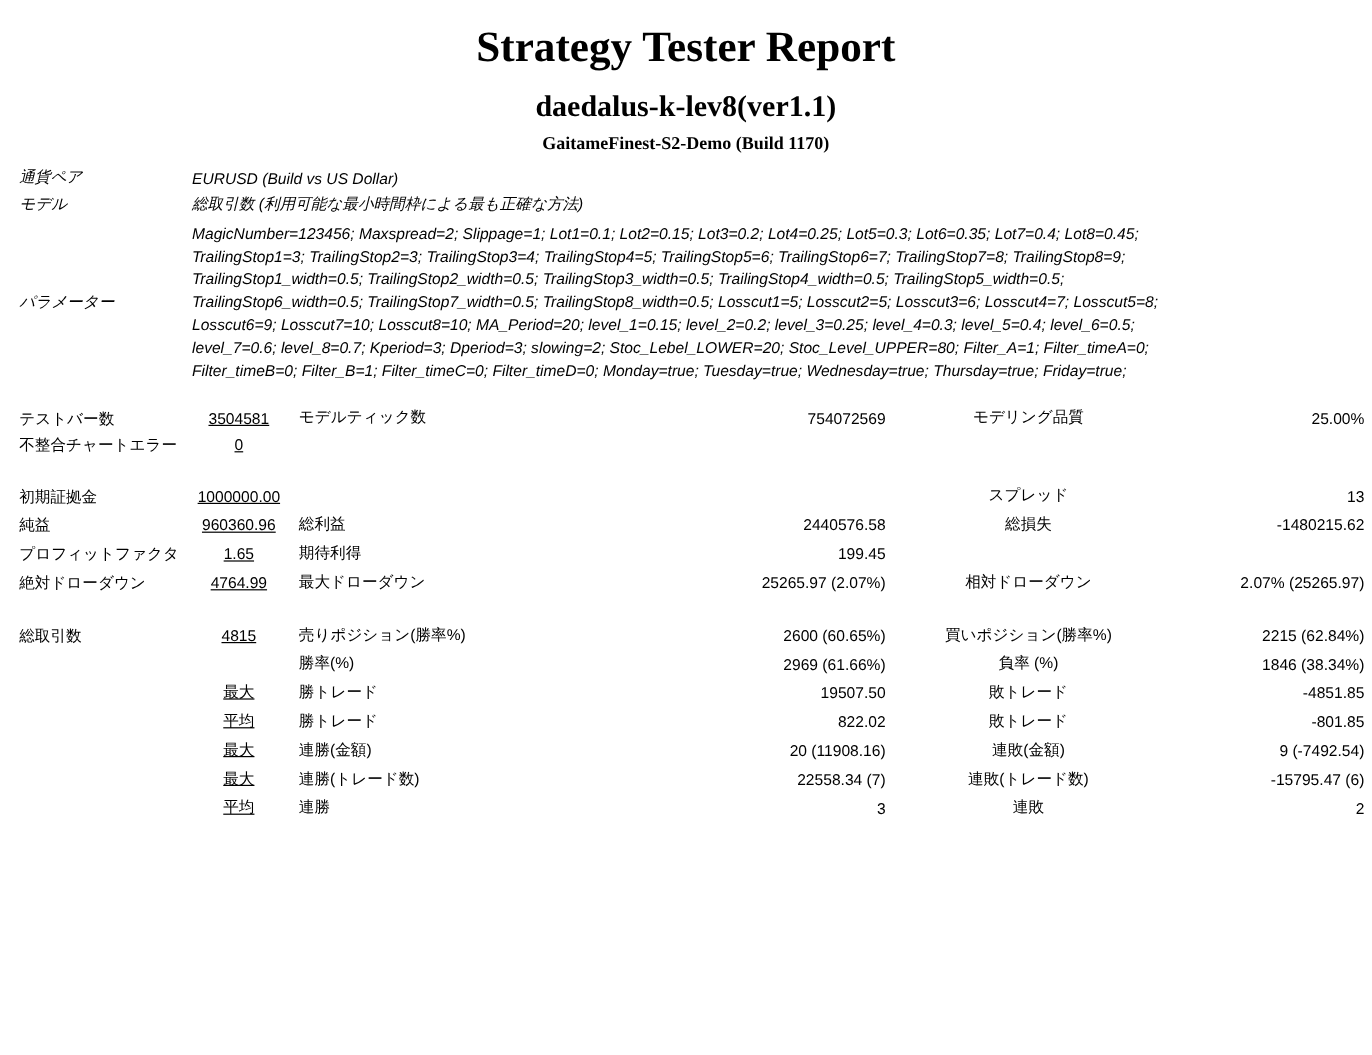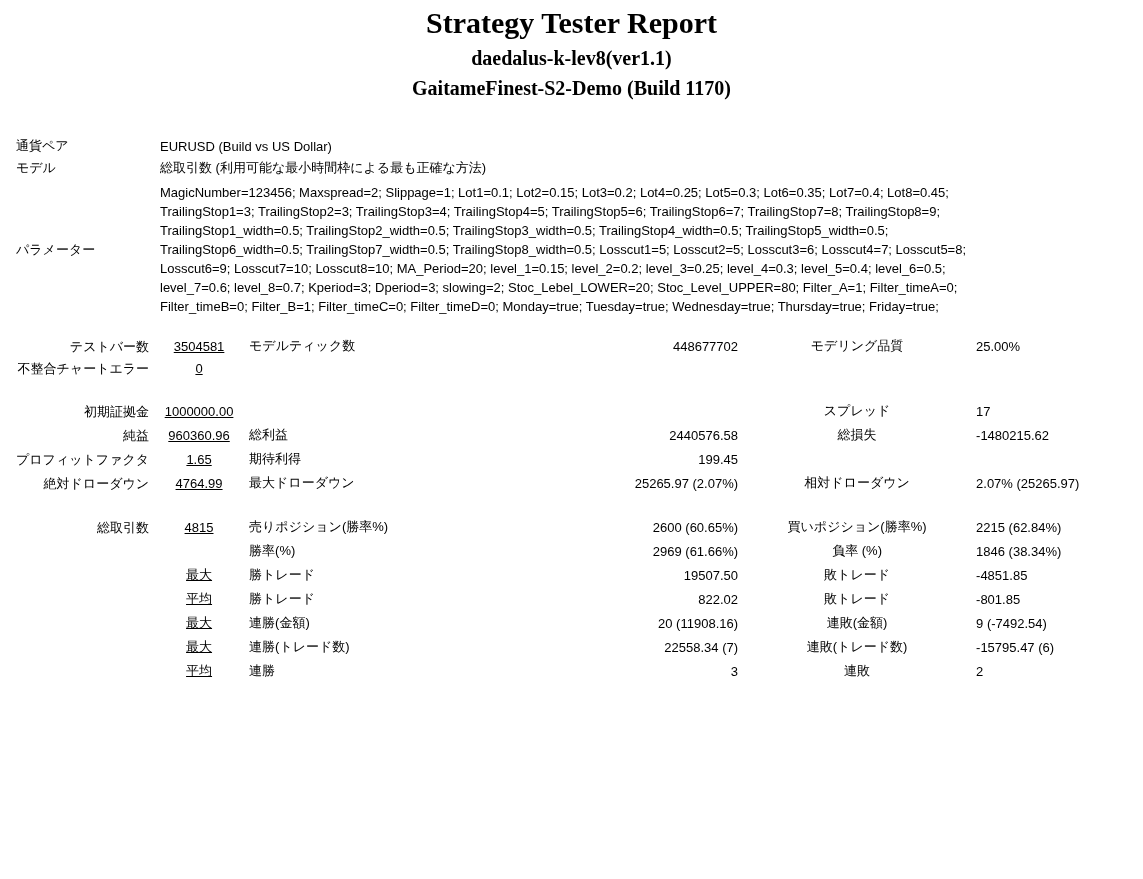--- a/index.html
+++ b/index.html
@@ -19,45 +19,46 @@
     position: relative;
     padding: 0;
   }
   .title-block {
     text-align: center;
     padding-top: 4px;
   }
   .rpt-title {
     font-family: "Liberation Serif", serif;
     font-weight: bold;
-    font-size: 30px;
+    font-size: 36px;
     line-height: 38px;
-    margin: 0;
+    margin: 16px;
   }
   .rpt-subtitle {
     font-family: "Liberation Serif", serif;
     font-weight: bold;
-    font-size: 20px;
+    font-size: 25px;
     line-height: 32px;
     margin: 0;
   }
   .rpt-server {
     font-family: "Liberation Serif", serif;
     font-weight: bold;
-    font-size: 20px;
+    font-size: 15px;
     line-height: 22px;
     margin: 0;
     padding-top: 3px;
   }
   table.info {
     border-collapse: collapse;
     width: 1125px;
     margin-left: 14px;
-    margin-top: 36px;
+    margin-top: 6px;
     font-size: 13px;
+    font-style: italic;
   }
   table.info td {
     vertical-align: middle;
     padding: 2px 2px;
   }
   td.label {
     width: 140px;
     padding-right: 6px;
   }
   td.val {
@@ -75,21 +76,21 @@
     margin-top: 14px;
     font-size: 13px;
   }
   table.stats td {
     padding: 3px 2px;
     vertical-align: middle;
     white-space: nowrap;
   }
   .c-lbl1 {
     width: 68px;
-    text-align: right;
+    text-align: left;
     word-break: break-all;
     white-space: normal;
     line-height: 15px;
   }
   .c-val1 {
     width: 92px;
     text-align: center;
     padding-right: 6px;
     text-decoration: underline;
   }
@@ -102,21 +103,21 @@
     width: 185px;
     text-align: right;
     padding-right: 6px;
   }
   .c-lbl3 {
     width: 230px;
     text-align: center;
     padding-left: 4px;
   }
   .c-val3 {
-    text-align: left;
+    text-align: right;
     padding-right: 8px;
   }
   .spacer-row td {
     height: 14px;
     padding: 0;
   }
 </style>
 </head>
 <body>
 
@@ -152,42 +153,42 @@
       </tr>
     </tbody>
   </table>
 
   <table class="stats">
     <tbody>
       <tr>
         <td class="c-lbl1">テストバー数</td>
         <td class="c-val1">3504581</td>
         <td class="c-lbl2">モデルティック数</td>
-        <td class="c-val2">448677702</td>
+        <td class="c-val2">754072569</td>
         <td class="c-lbl3">モデリング品質</td>
         <td class="c-val3">25.00%</td>
       </tr>
       <tr>
         <td class="c-lbl1">不整合チャートエラー</td>
         <td class="c-val1">0</td>
         <td class="c-lbl2"></td>
         <td class="c-val2"></td>
         <td class="c-lbl3"></td>
         <td class="c-val3"></td>
       </tr>
       <tr class="spacer-row">
           <td colspan="6"></td>
         </tr>
       <tr>
         <td class="c-lbl1">初期証拠金</td>
         <td class="c-val1">1000000.00</td>
         <td class="c-lbl2"></td>
         <td class="c-val2"></td>
         <td class="c-lbl3">スプレッド</td>
-        <td class="c-val3">17</td>
+        <td class="c-val3">13</td>
       </tr>
       <tr>
         <td class="c-lbl1">純益</td>
         <td class="c-val1">960360.96</td>
         <td class="c-lbl2">総利益</td>
         <td class="c-val2">2440576.58</td>
         <td class="c-lbl3">総損失</td>
         <td class="c-val3">-1480215.62</td>
       </tr>
       <tr>

